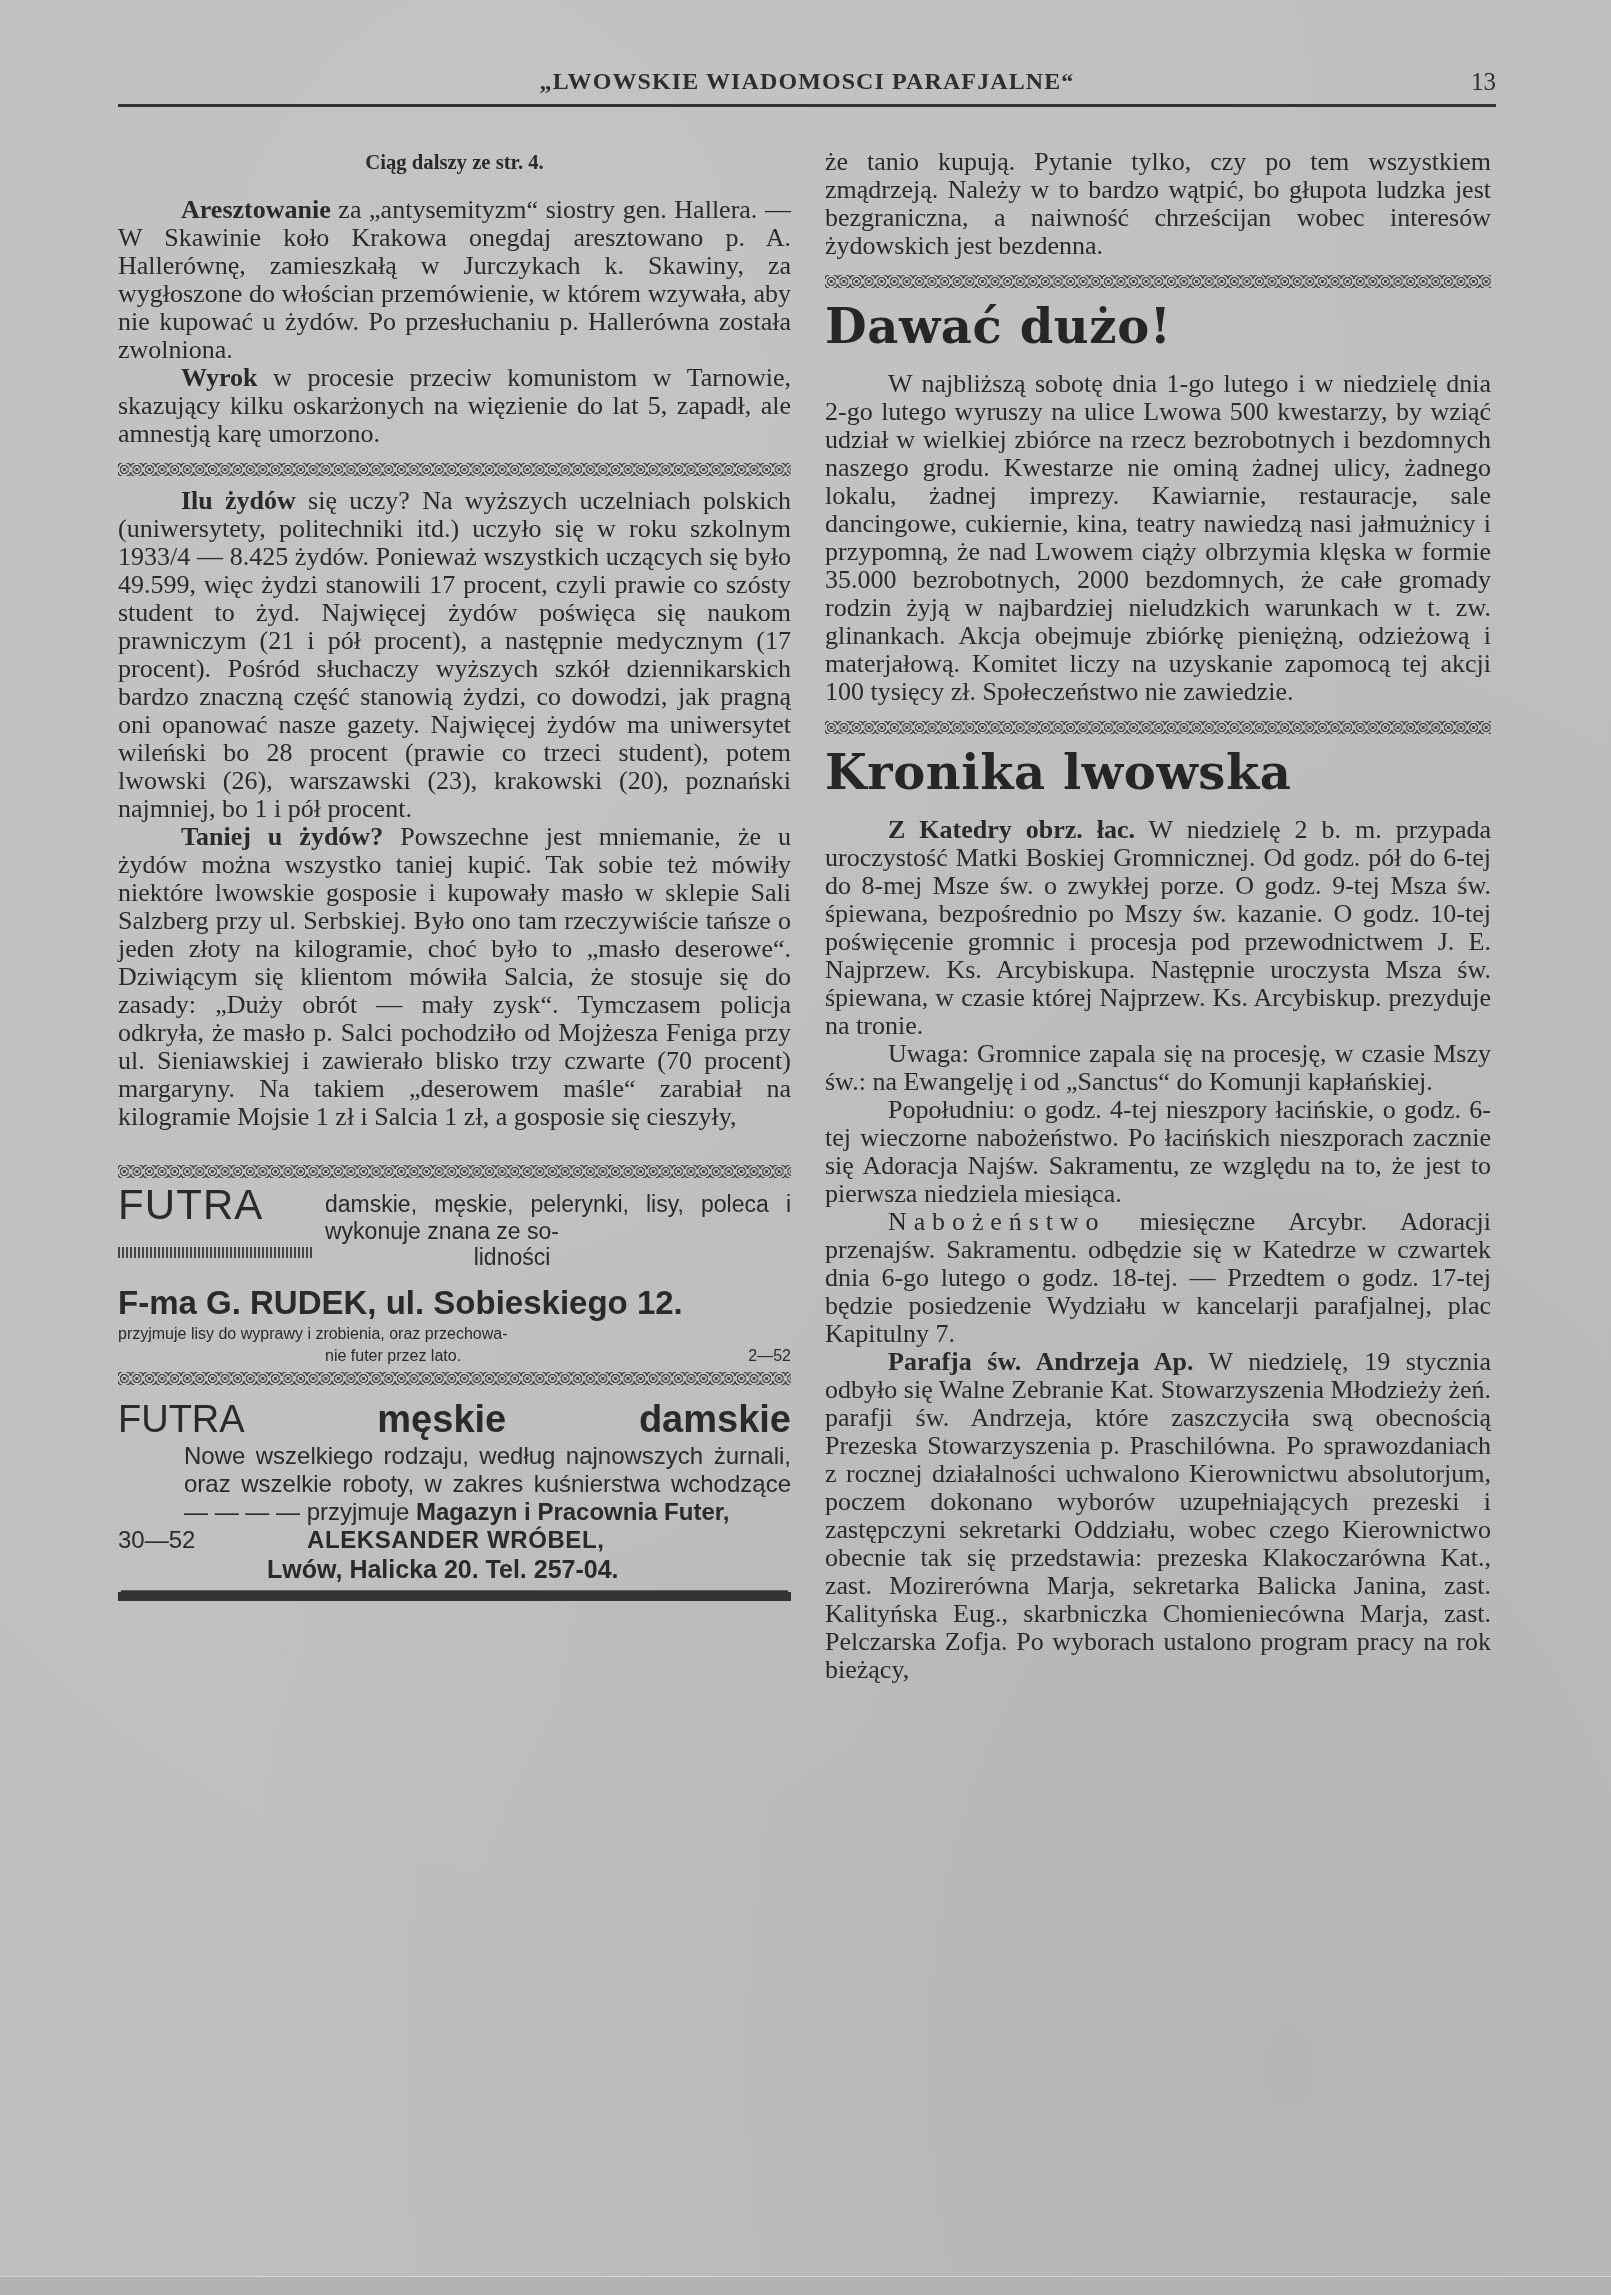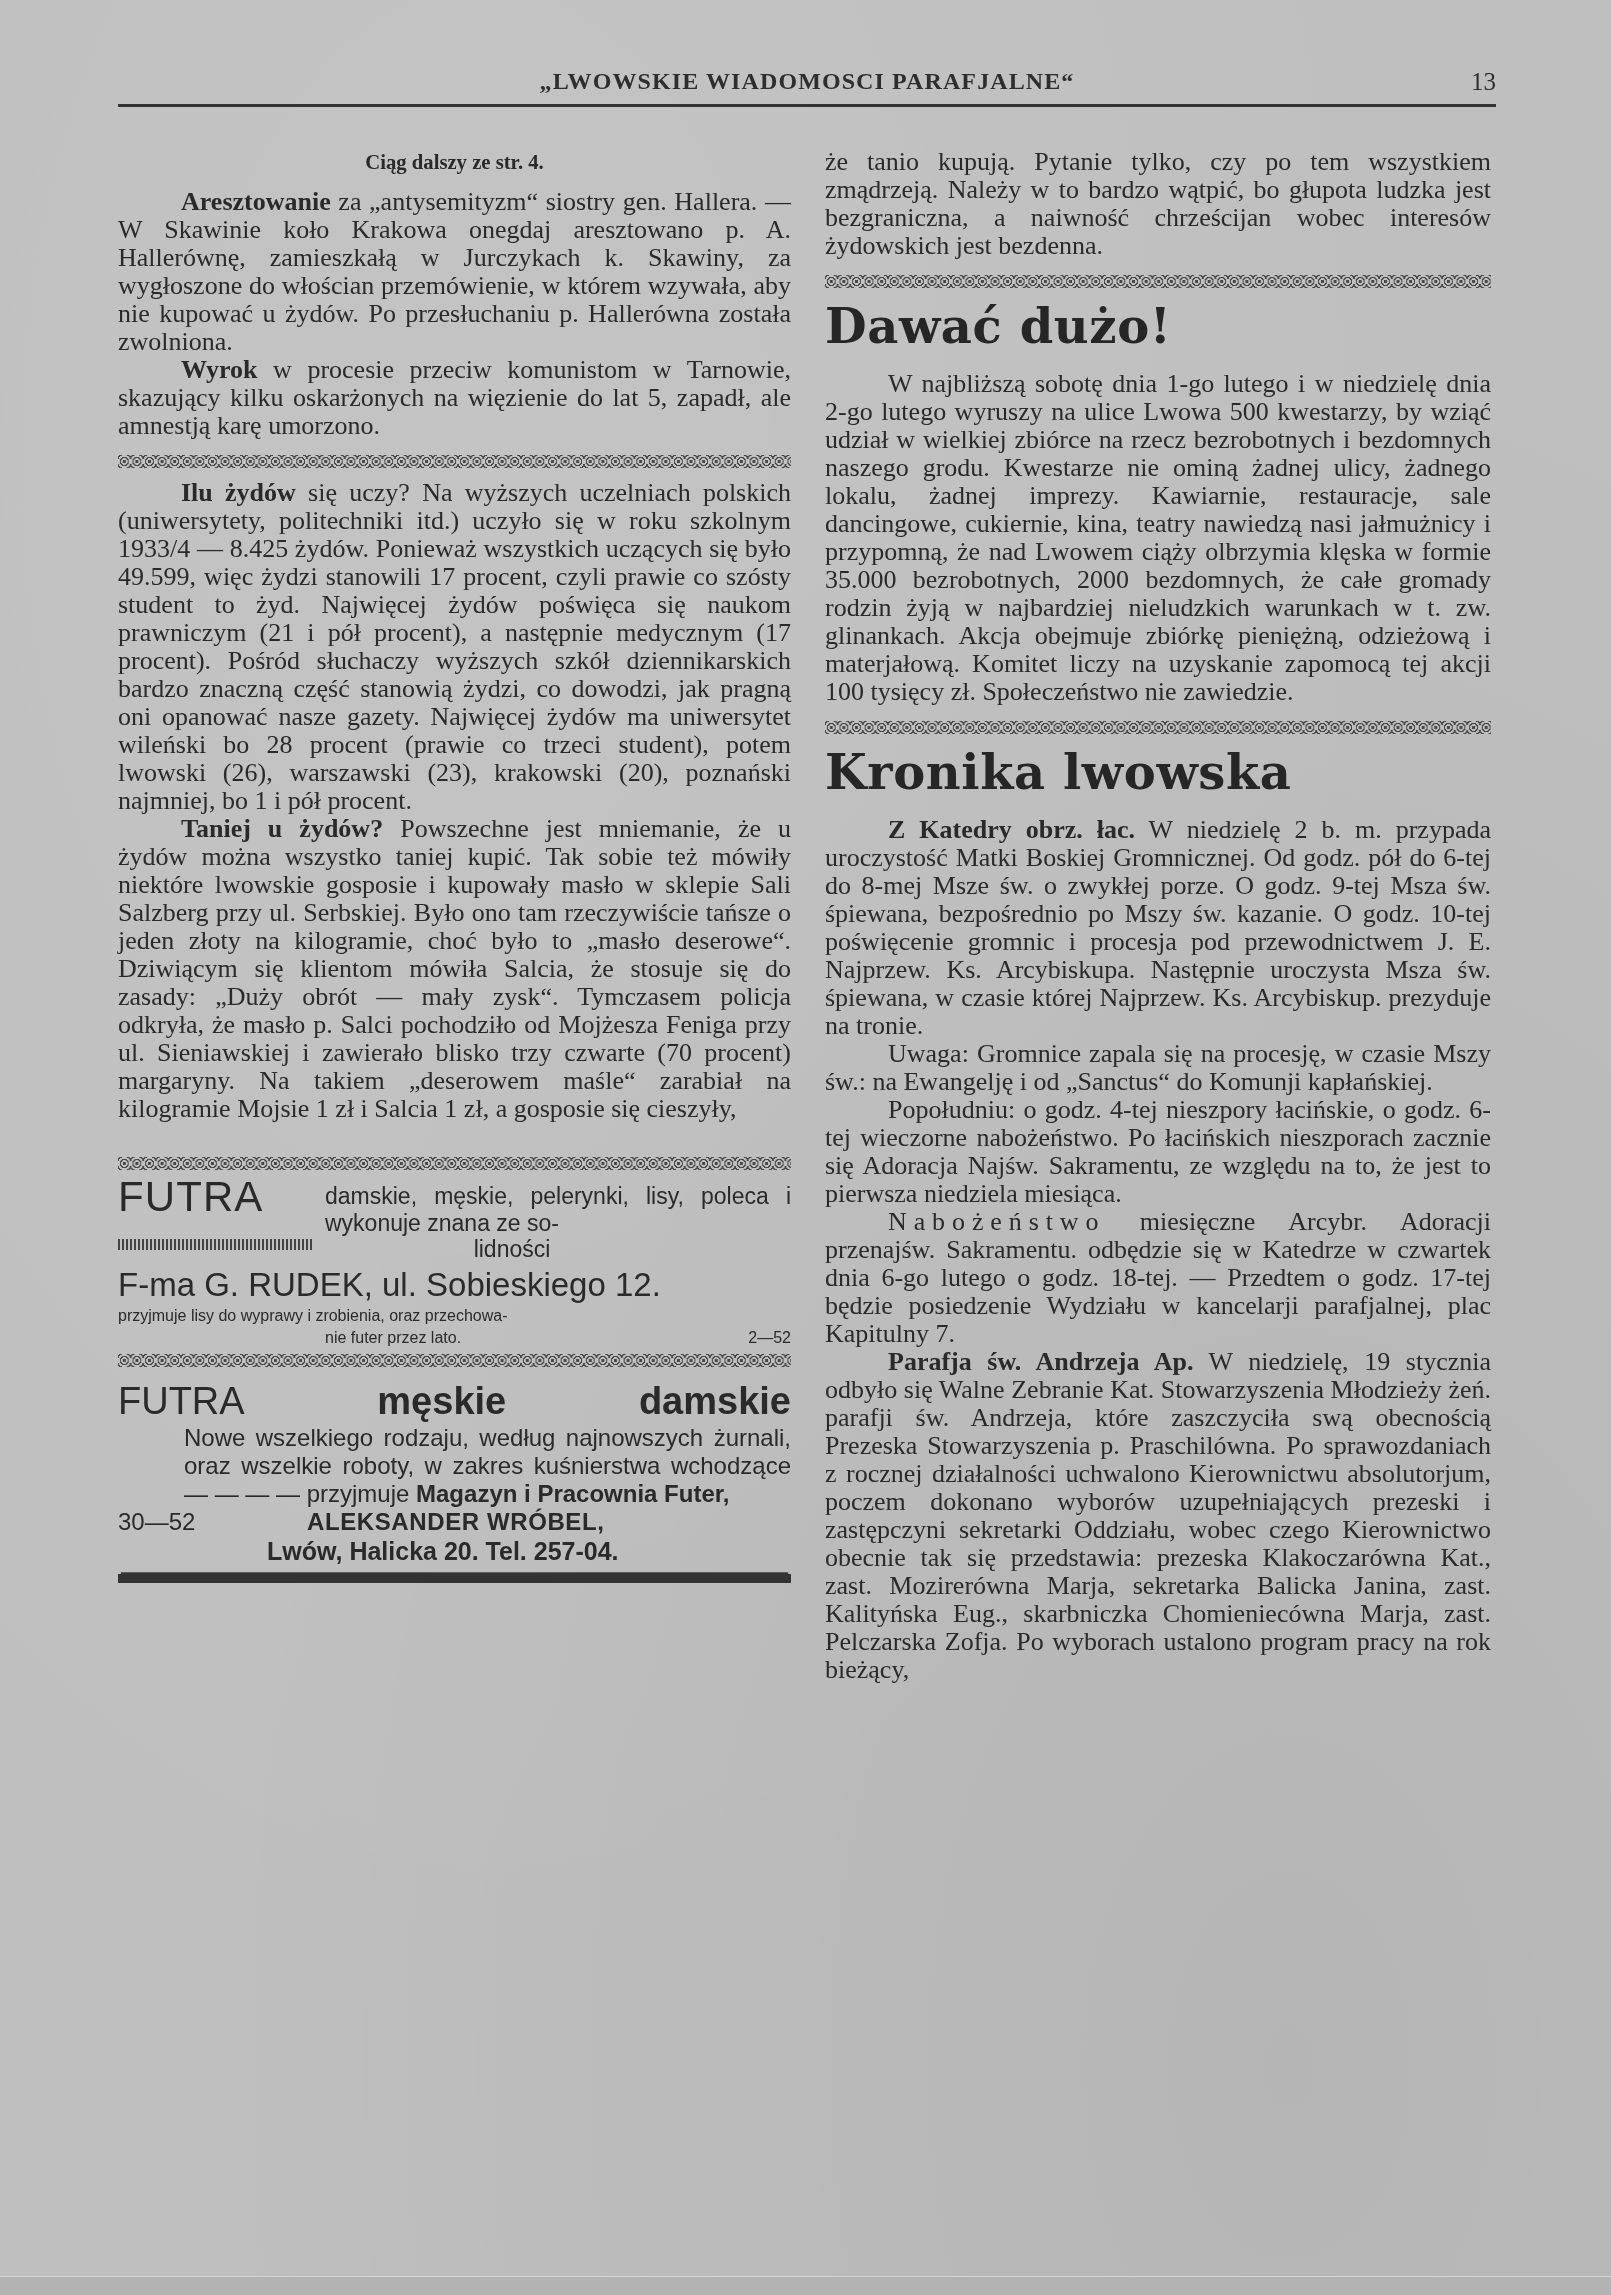--- a/index.html
+++ b/index.html
@@ -28,37 +28,37 @@
   }
   .page-num { position: absolute; right: 0; top: 0; font-size: 25px; color:#2e2e2e; }
   .header-rule { position: absolute; left: 0; right: 0; top: 36px; height: 2.9px; background: #333; }
 
   .col { position: absolute; top: 148px; font-size: 26px; line-height: 28px; text-align: justify; }
   .col-left { left: 118px; width: 673px; }
   .col-right { left: 825px; width: 666px; }
   p { margin: 0; text-indent: 63px; hyphens: manual; }
   p.noindent { text-indent: 0; }
   .b { font-weight: bold; }
-  .cont { text-align:center; font-size: 20.7px; font-weight: bold; margin-bottom: 12px; }
+  .cont { text-align:center; font-size: 20.7px; font-weight: bold; margin-bottom: 20px; }
   .ornament {
     height: 12.6px; margin: 15px 0 11.5px 0;
     background-image: repeating-radial-gradient(circle at 6.3px 6.3px, #333 0 1.7px, transparent 1.7px 3.4px, #333 3.4px 4.6px, transparent 4.6px 6.3px);
     background-size: 12.6px 12.6px; background-repeat: repeat-x; opacity: 0.85;
   }
   .section-title {
     font-family: "DejaVu Serif", serif; font-weight: bold; font-size: 48px; line-height: 55px;
     color: #262626; margin: 5.7px 0 16px 0; letter-spacing: 0.6px;
   }
   .ad1 { position: relative; margin-top: 13.8px; }
   .ad1-futra { position:absolute; left:0; top:0; font-family:"Liberation Sans", sans-serif; font-size: 42px; letter-spacing: 1.1px; }
   .ad1-hatch { position:absolute; left:0; top:56px; width: 195px; height: 10.3px;
     background: repeating-linear-gradient(90deg, #444 0 1.7px, transparent 1.7px 4px); }
   .ad1-text { margin-left: 207px; font-family: "Liberation Sans", sans-serif; font-size: 23px; line-height: 26.4px; text-align: justify; }
   .ad1-center { text-align:center; font-family:"Liberation Sans", sans-serif; font-size:23px; line-height:26.4px; padding-left: 115px; }
-  .ad1-firm { font-family:"Liberation Sans", sans-serif; font-weight:normal; font-size: 33px; line-height: 40px; white-space: nowrap; margin-top: 2px; }
+  .ad1-firm { font-family:"Liberation Sans", sans-serif; font-weight:bold; font-size: 33px; line-height: 40px; white-space: nowrap; margin-top: 12px; }
   .ad1-small { font-family:"Liberation Sans", sans-serif; font-size: 16px; line-height: 22px; text-align: justify; }
   .ad1-small-row { display:flex; justify-content:space-between; font-family:"Liberation Sans", sans-serif; font-size:16px; line-height:22px; padding-left: 207px; }
   .ad2-head { display:flex; justify-content:space-between; font-family:"Liberation Sans", sans-serif; font-size: 38px; line-height: 46px; margin-top: 5.7px; }
   .ad2-head .w { font-weight:bold; }
   .ad2-body { margin-left: 66px; font-family:"Liberation Sans", sans-serif; font-size: 24px; line-height: 27.6px; text-align: justify; }
   .ad2-row { display:flex; font-family:"Liberation Sans", sans-serif; font-size: 24px; line-height: 29px; }
   .ad2-row .code { width: 189px; }
   .ad2-row .name { font-weight: bold; letter-spacing: 0.6px; }
   .ad2-addr { font-family:"Liberation Sans", sans-serif; font-weight:bold; font-size: 25px; line-height: 30px; padding-left: 149px; }
   .ad-bottom-rule { height: 8px; background: #333; border-top: 1.7px solid #333; margin-top: 8px; box-shadow: 0 -4.6px 0 -2.9px #333; }

